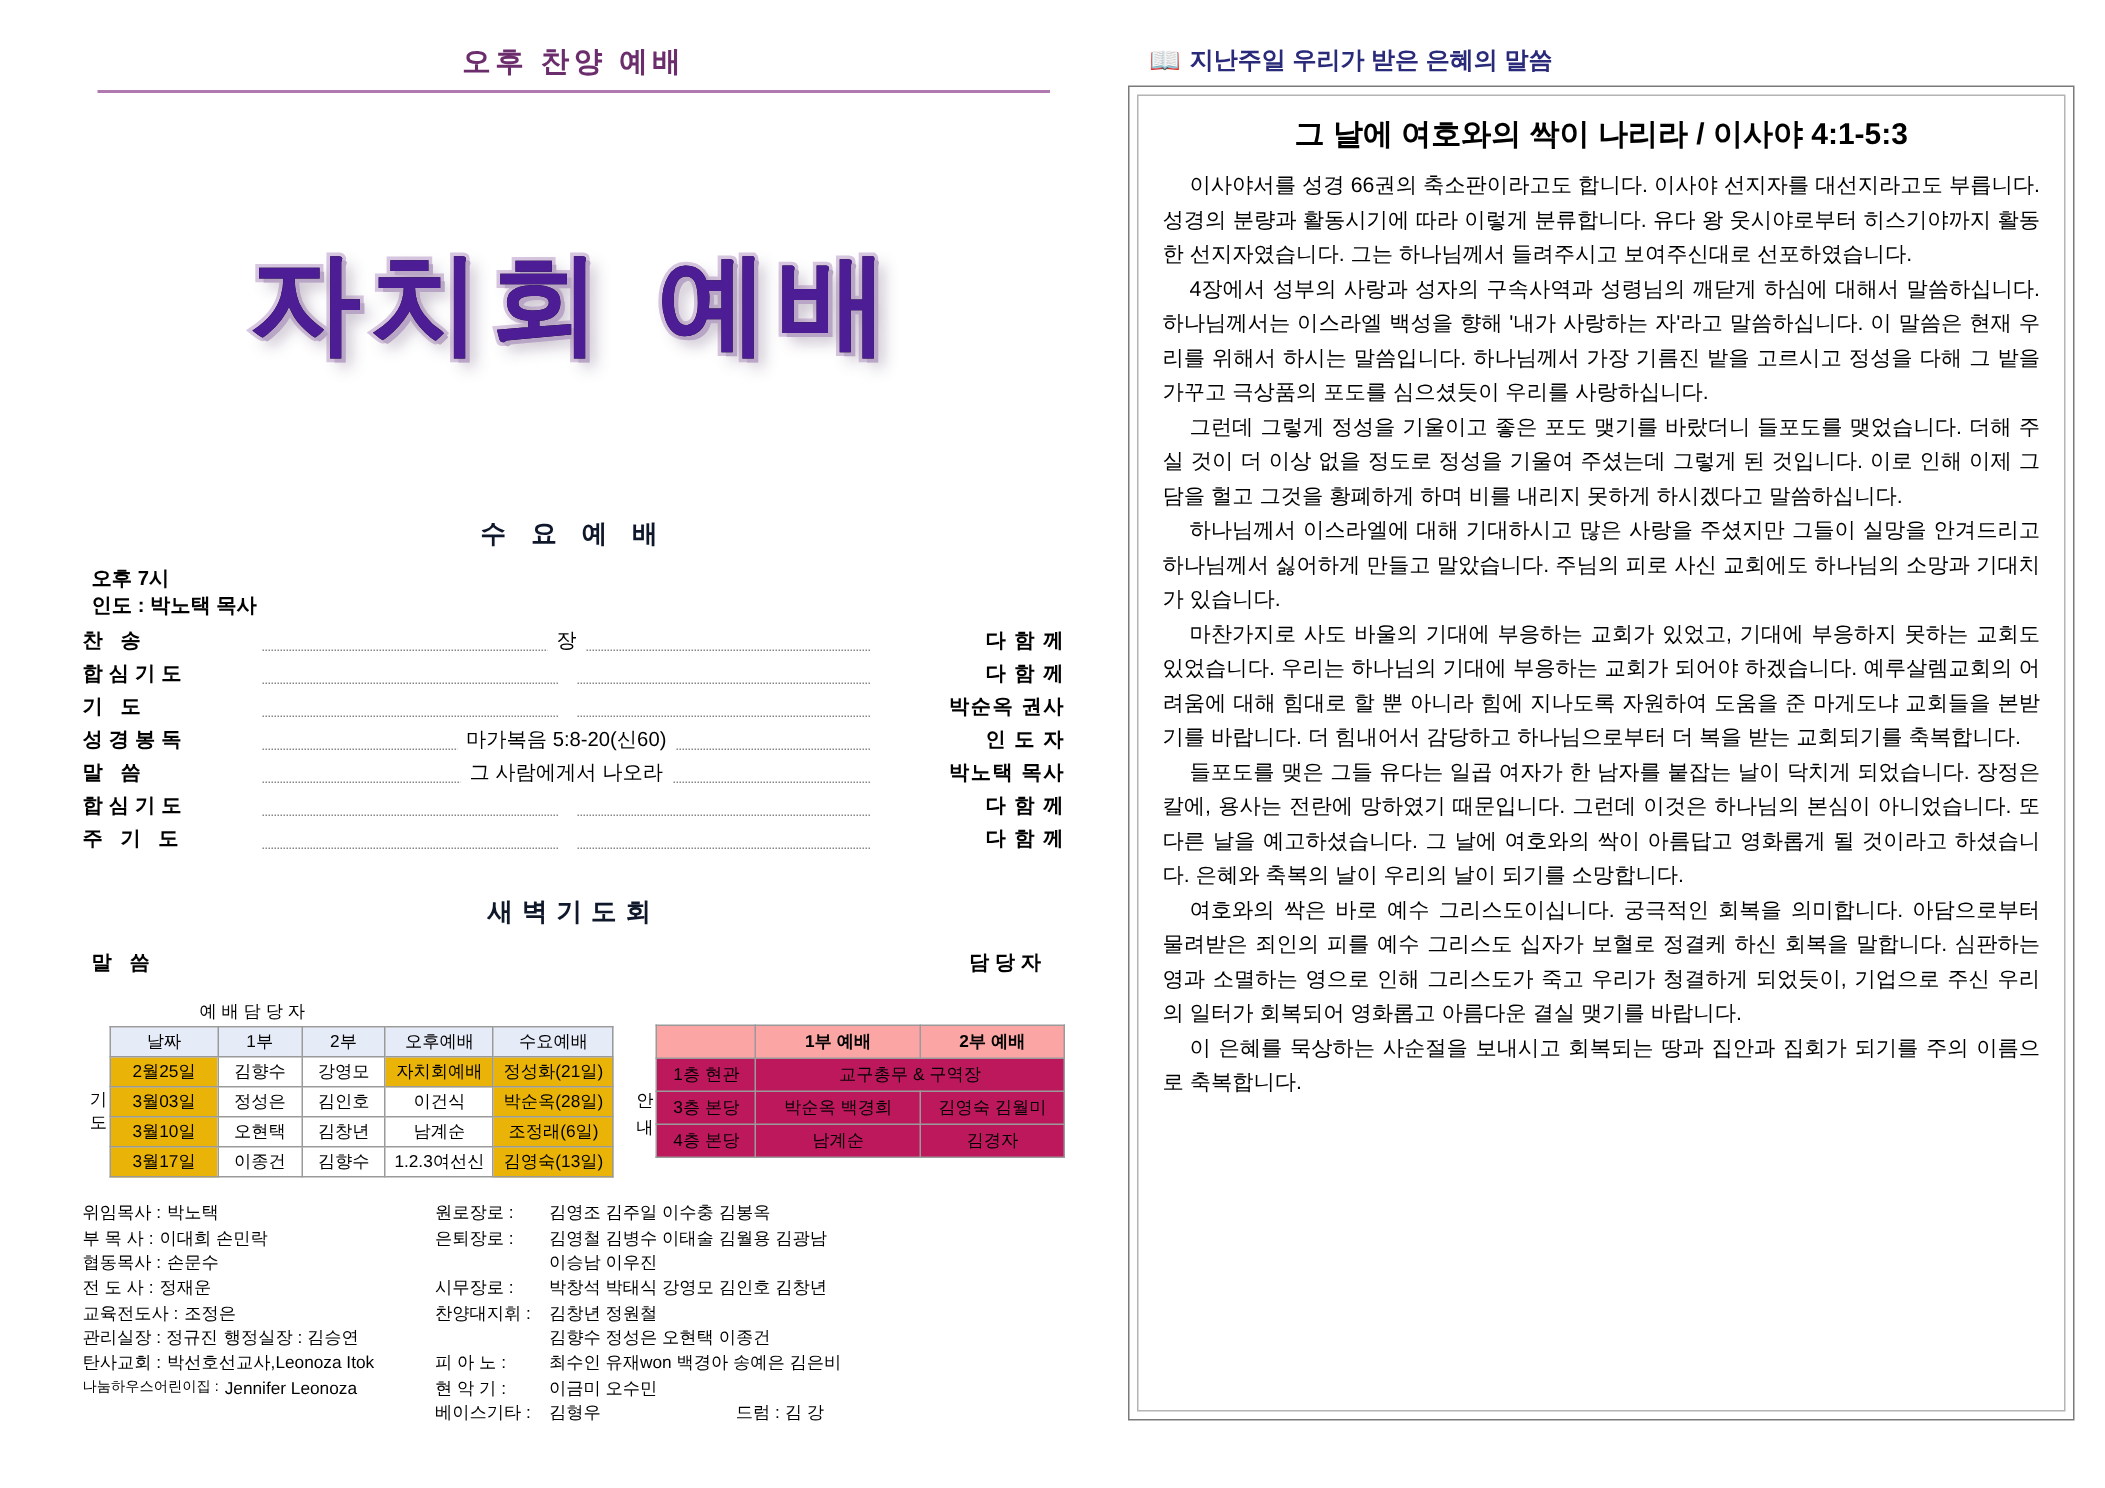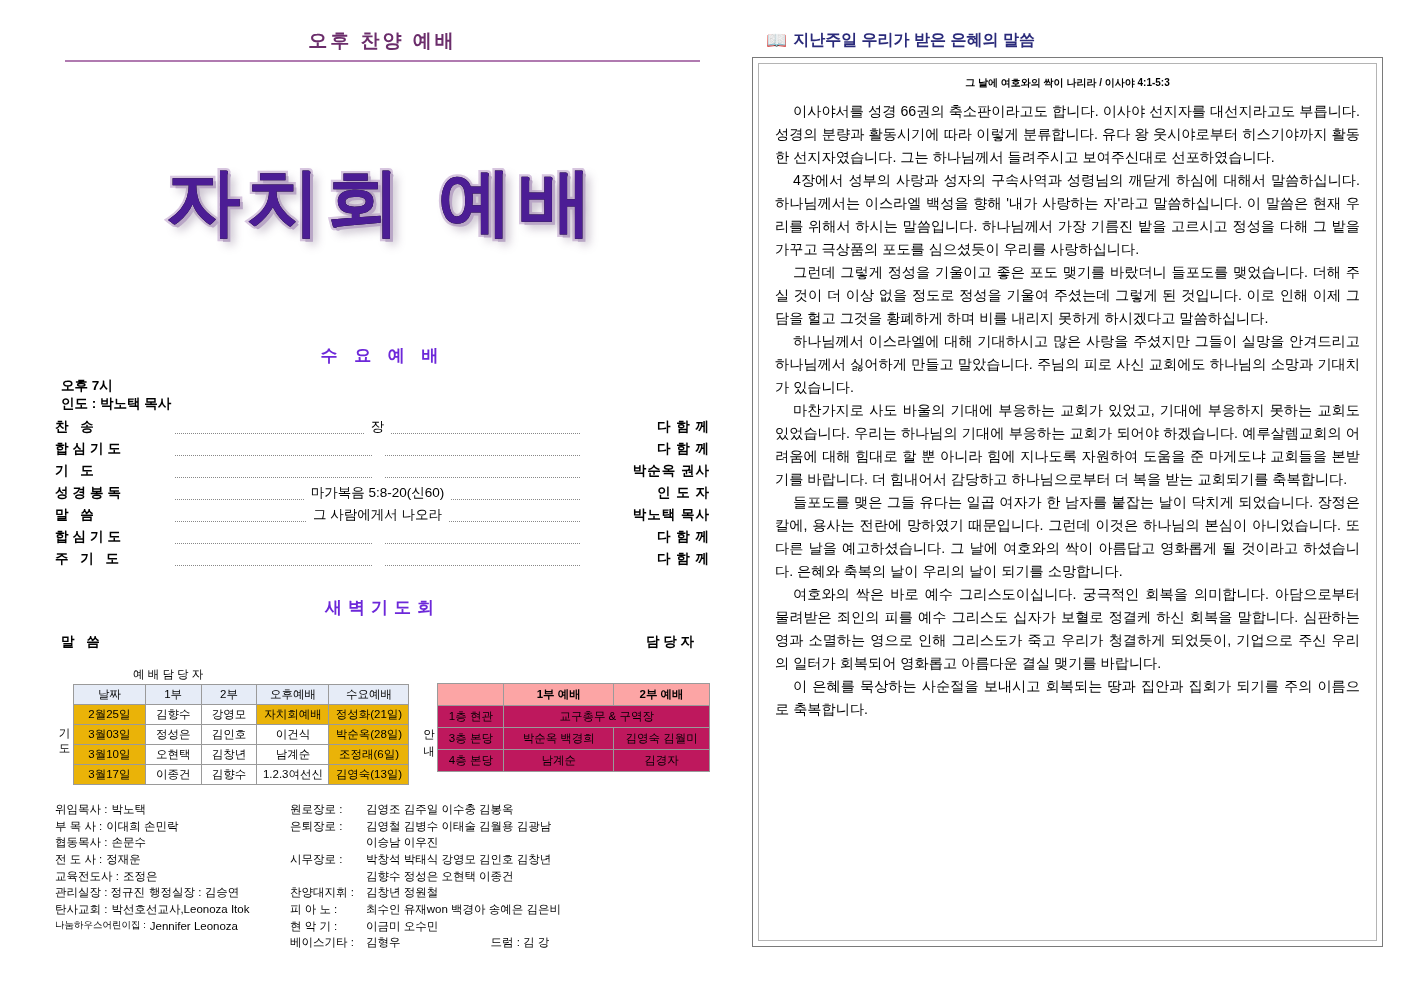--- a/index.html
+++ b/index.html
@@ -60,21 +60,21 @@
     -webkit-text-stroke: 5px #d8c7e0;
     paint-order: stroke fill;
     text-shadow:
       0 0 0 #000,
       3px 3px 0 #b9a6c6,
       6px 6px 10px rgba(120,100,130,.45);
   }
 
   .section-title {
     text-align: center;
-    color: #6d28d9;
+    color: #0f172a;
     font-size: 17px;
     font-weight: bold;
     letter-spacing: 6px;
     margin: 26px 0 10px 0;
   }
 
   .order-head {
     display: flex;
     justify-content: space-between;
     font-size: 13.5px;
@@ -207,21 +207,21 @@
     height: 890px;
     background: #fff;
   }
   .sermon-inner {
     border: 1px solid #b4b4b4;
     height: 100%;
     padding: 12px 16px 10px 16px;
   }
   .sermon-title {
     text-align: center;
-    font-size: 10px;
+    font-size: 20px;
     font-weight: bold;
     margin-bottom: 10px;
   }
   .sermon-body p {
     margin: 0 0 0 0;
     text-indent: 18px;
     font-size: 14.2px;
     line-height: 1.62;
     text-align: justify;
     text-justify: inter-ideograph;
@@ -415,26 +415,26 @@
           </div>
         <div class="staff-row">
             <span class="staff-key" style="width:72px;display:inline-block"></span>
             <span class="staff-val">이승남 이우진</span>
           </div>
         <div class="staff-row">
             <span class="staff-key" style="width:72px;display:inline-block">시무장로 :</span>
             <span class="staff-val">박창석 박태식 강영모 김인호 김창년</span>
           </div>
         <div class="staff-row">
+            <span class="staff-key" style="width:72px;display:inline-block">찬양대지휘 :</span>
+            <span class="staff-val">김창년 정원철</span>
+          </div>
+        <div class="staff-row">
             <span class="staff-key" style="width:72px;display:inline-block"></span>
             <span class="staff-val">김향수 정성은 오현택 이종건</span>
-          </div>
-        <div class="staff-row">
-            <span class="staff-key" style="width:72px;display:inline-block">찬양대지휘 :</span>
-            <span class="staff-val">김창년 정원철</span>
           </div>
         <div class="staff-row">
             <span class="staff-key" style="width:72px;display:inline-block">피 아 노 :</span>
             <span class="staff-val">최수인 유재won 백경아 송예은 김은비</span>
           </div>
         <div class="staff-row">
             <span class="staff-key" style="width:72px;display:inline-block">현  악  기 :</span>
             <span class="staff-val">이금미  오수민</span>
           </div>
         <div class="staff-row">

